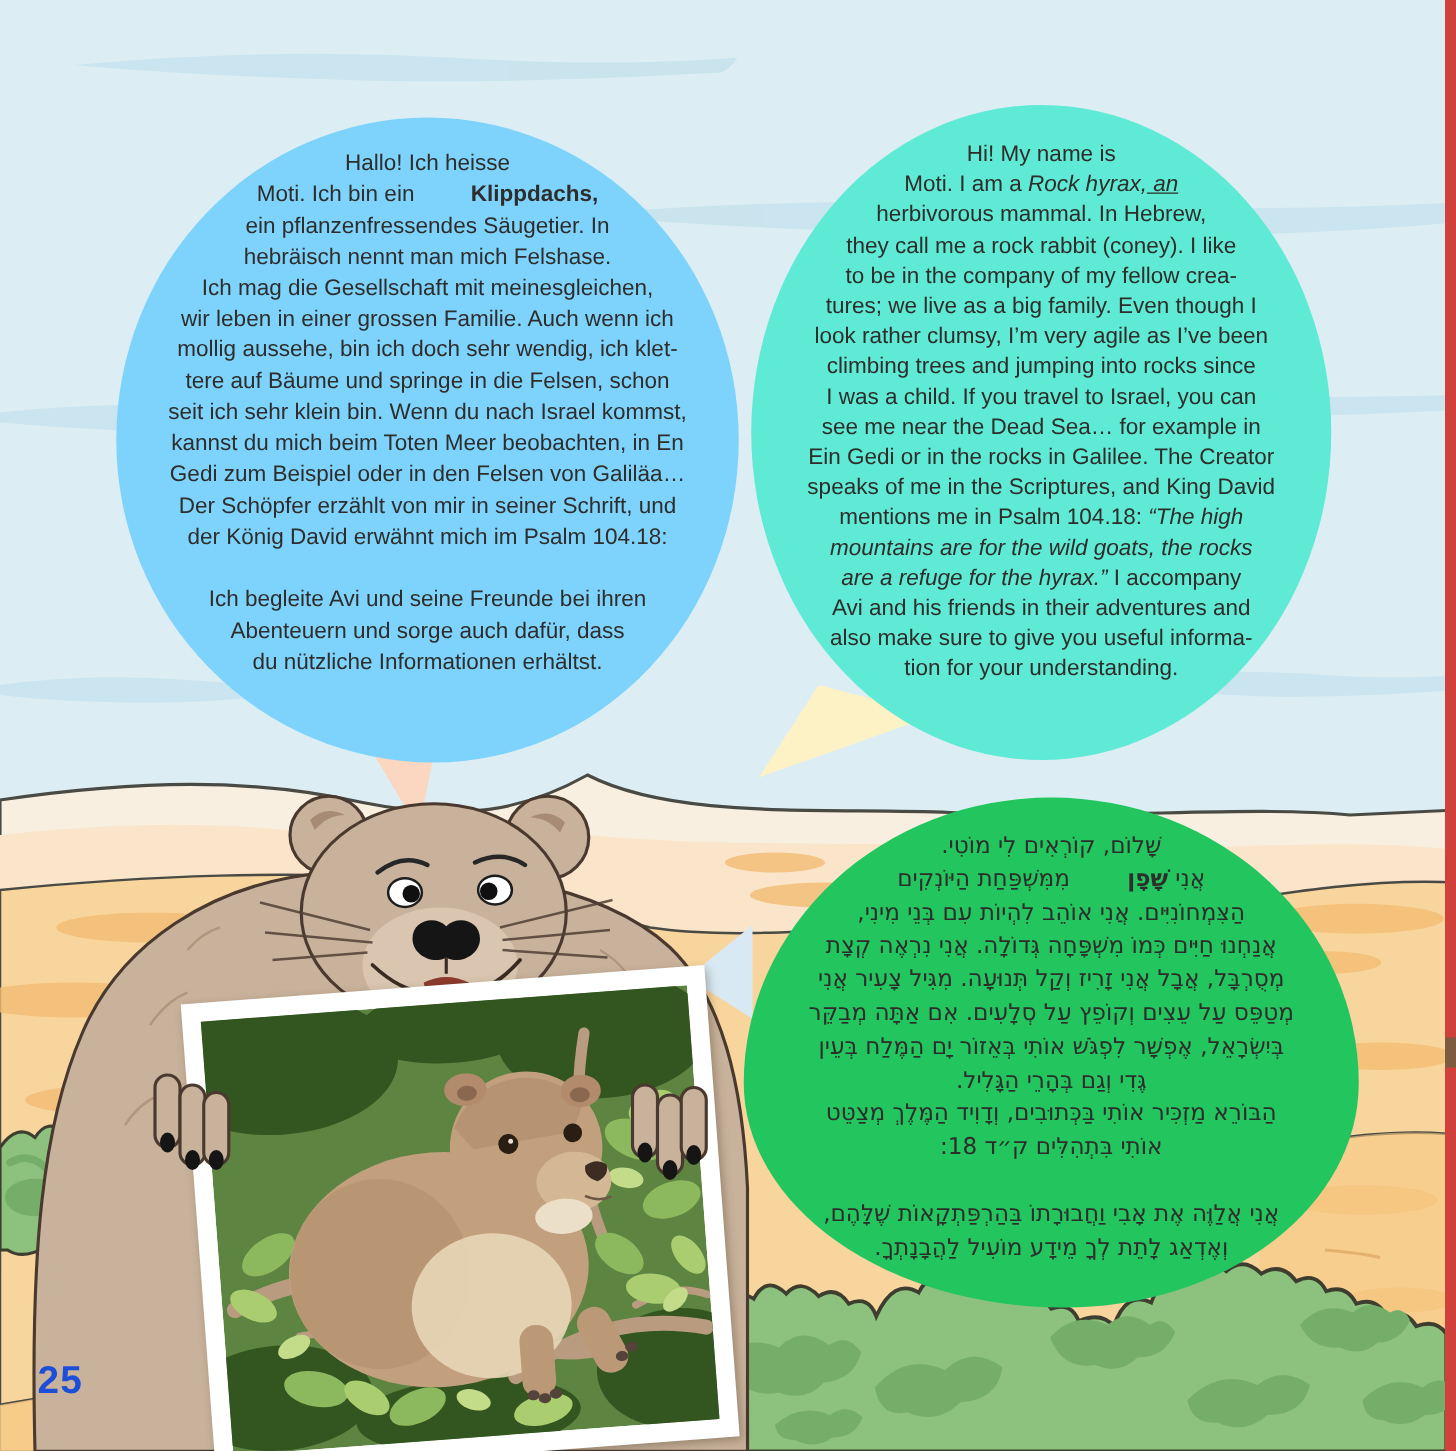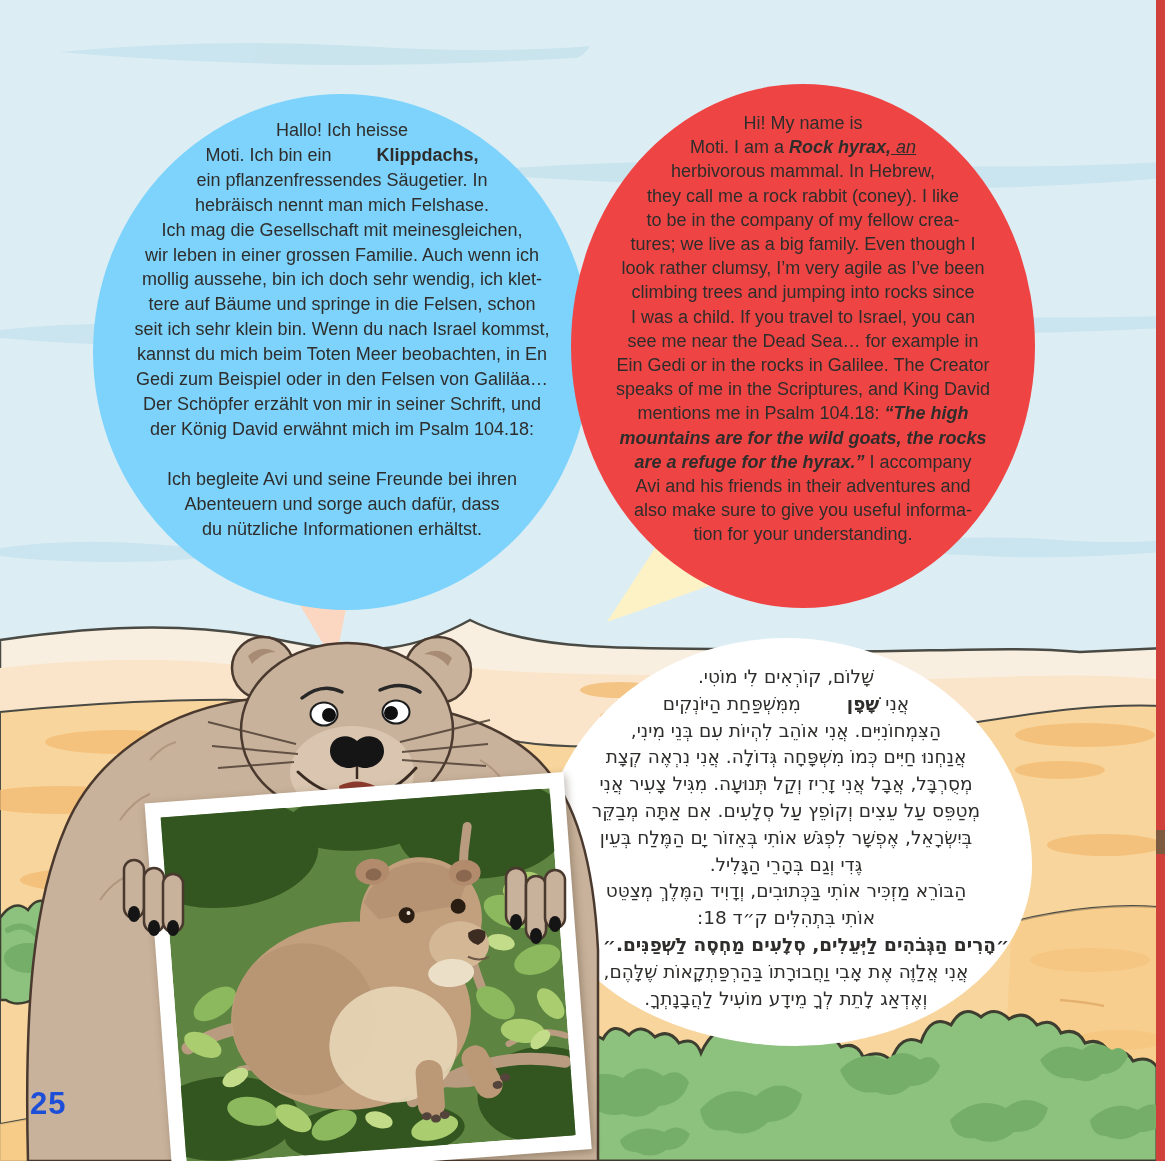--- a/index.html
+++ b/index.html
@@ -15,35 +15,35 @@
   .bubble-text{
     position:absolute;left:-10px;right:-10px;text-align:center;
     color:#2e2d2b;white-space:pre-line;
   }
   #bubble-german{
     left:93px;top:94px;width:498px;height:516px;background:#7dd3fc;
     border-radius:50% 50% 49% 51% / 50% 50% 50% 50%;
   }
   #bubble-german .bubble-text{top:24px;font-size:18px;line-height:24.9px;}
   #bubble-english{
-    left:571px;top:84px;width:464px;height:524px;background:#ef4444;
+    left:601px;top:84px;width:464px;height:524px;background:#5eead4;
     border-radius:50% 50% 50% 50% / 50% 50% 50% 50%;
   }
   #bubble-english .bubble-text{top:27px;font-size:18px;line-height:24.2px;}
   #bubble-hebrew{
-    left:540px;top:638px;width:492px;height:408px;background:#ffffff;
+    left:595px;top:638px;width:492px;height:408px;background:#22c55e;
     border-radius:50% 50% 48% 52% / 56% 56% 44% 44%;
   }
   #bubble-hebrew .bubble-text{
     top:26px;font-size:18.5px;line-height:26.8px;direction:rtl;
     font-family:"DejaVu Sans","Liberation Sans",sans-serif;
   }
   .sg-b{font-weight:700;margin-left:40px;}
   .sg-i{font-style:italic;text-decoration:underline;}
-  .sg-bi{font-weight:700;font-style:italic;margin-top:15px;}
+  .sg-bi{font-weight:400;font-style:italic;margin-top:15px;}
   
   #photo{
     left:146px;top:802px;width:420px;height:378px;background:#ffffff;
     transform:rotate(-4.3deg);transform-origin:20px 20px;
     box-shadow:2px 3px 8px rgba(60,50,30,.35);
     padding:15px;box-sizing:border-box;
   }
   #photo svg{width:100%;height:100%;}
   
   #page-number{
@@ -183,21 +183,21 @@
   <div class="bubble-text" lang="he" dir="rtl"><span>שָׁלוֹם, קוֹרְאִים לִי מוֹטִי.
 אֲנִי </span><span class="sg-b">שָׁפָן</span><span> מִמִּשְׁפַּחַת הַיּוֹנְקִים
 הַצִּמְחוֹנִיִּים. אֲנִי אוֹהֵב לִהְיוֹת עִם בְּנֵי מִינִי,
 אֲנַחְנוּ חַיִּים כְּמוֹ מִשְׁפָּחָה גְּדוֹלָה. אֲנִי נִרְאֶה קְצָת
 מְסֻרְבָּל, אֲבָל אֲנִי זָרִיז וְקַל תְּנוּעָה. מִגִּיל צָעִיר אֲנִי
 מְטַפֵּס עַל עֵצִים וְקוֹפֵץ עַל סְלָעִים. אִם אַתָּה מְבַקֵּר
 בְּיִשְׂרָאֵל, אֶפְשָׁר לִפְגֹּשׁ אוֹתִי בְּאֵזוֹר יָם הַמֶּלַח בְּעֵין
 גֶּדִי וְגַם בְּהָרֵי הַגָּלִיל.
 הַבּוֹרֵא מַזְכִּיר אוֹתִי בַּכְּתוּבִים, וְדָוִיד הַמֶּלֶךְ מְצַטֵּט
 אוֹתִי בִּתְהִלִּים ק״ד 18:
-</span><span class="sg-b">״הָרִים הַגְּבֹהִים לַיְּעֵלִים, סְלָעִים מַחְסֶה לַשְׁפַנִּים.״</span><span>
+</span><span>
 אֲנִי אֲלַוֶּה אֶת אָבִי וַחֲבוּרָתוֹ בַּהַרְפַּתְקָאוֹת שֶׁלָּהֶם,
 וְאֶדְאַג לָתֵת לְךָ מֵידָע מוֹעִיל לַהֲבָנָתְךָ.</span></div>
 </div>
 
 <svg class="abs" style="left:0;top:0;pointer-events:none;" width="1165" height="1161" viewBox="0 0 1165 1161">
 
   <circle cx="263" cy="668" r="31" fill="#c9b29b" stroke="#4a392e" stroke-width="2.5"></circle>
   <circle cx="438" cy="670" r="33" fill="#c9b29b" stroke="#4a392e" stroke-width="2.5"></circle>
   <path d="M248,656 q12,-12 28,-4 q-14,0 -24,12 z" fill="#a78b74"></path>
   <path d="M452,658 q-12,-12 -28,-4 q14,0 24,12 z" fill="#a78b74"></path>

